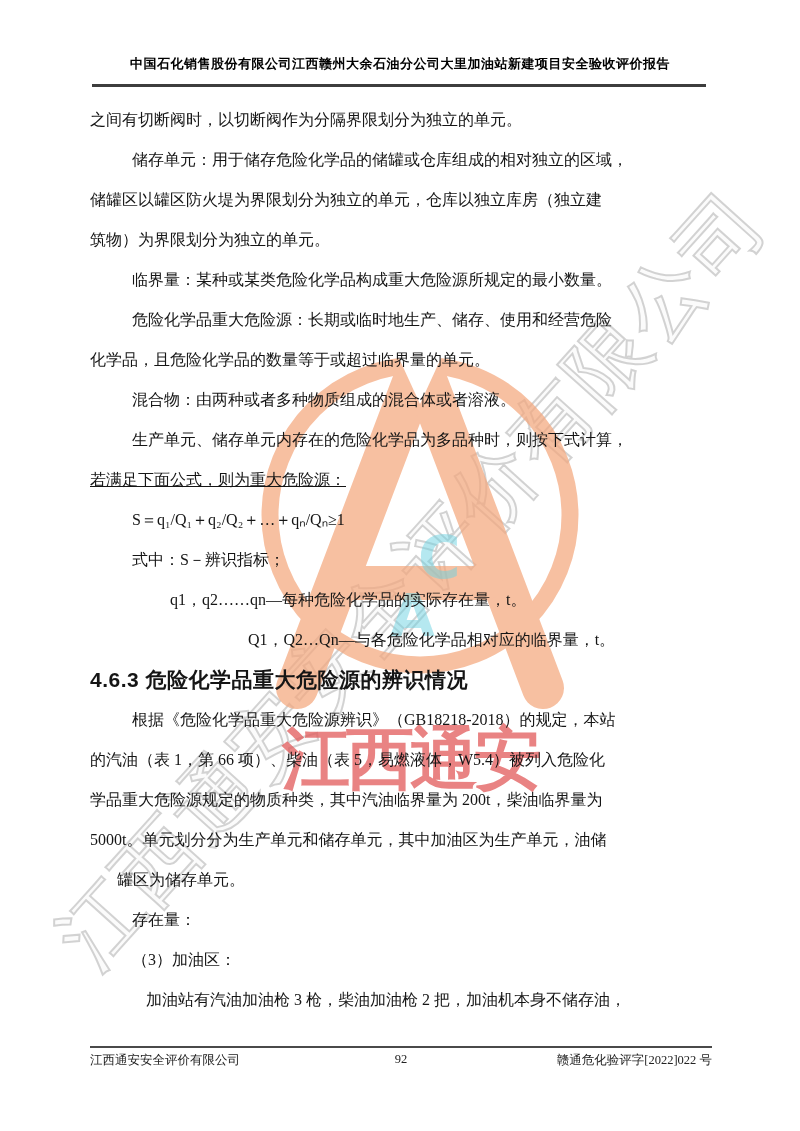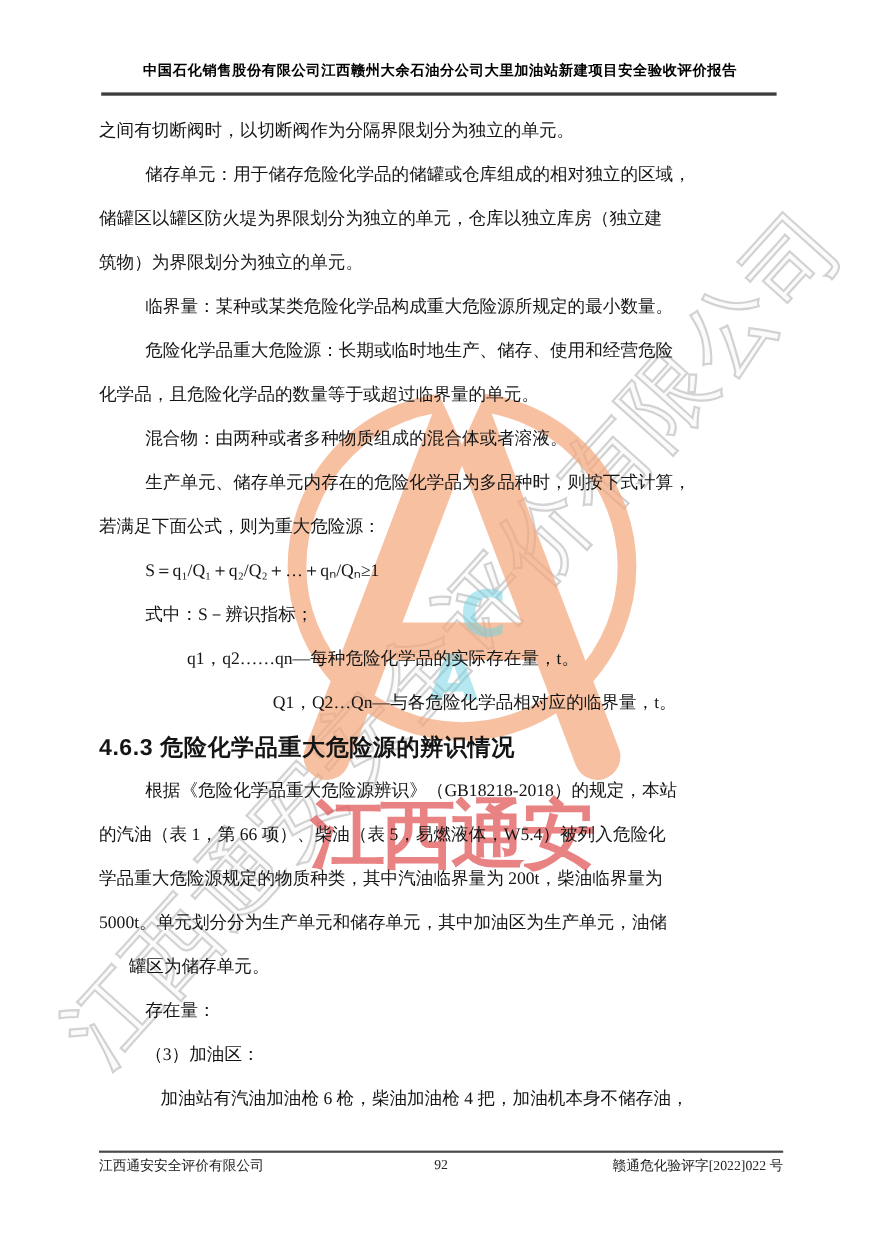--- a/index.html
+++ b/index.html
@@ -70,34 +70,34 @@
     <div class="body-text">
         <div class="line" style="padding-left: 0px;">之间有切断阀时，以切断阀作为分隔界限划分为独立的单元。</div>
         <div class="line" style="padding-left: 42px;">储存单元：用于储存危险化学品的储罐或仓库组成的相对独立的区域，</div>
         <div class="line" style="padding-left: 0px;">储罐区以罐区防火堤为界限划分为独立的单元，仓库以独立库房（独立建</div>
         <div class="line" style="padding-left: 0px;">筑物）为界限划分为独立的单元。</div>
         <div class="line" style="padding-left: 42px;">临界量：某种或某类危险化学品构成重大危险源所规定的最小数量。</div>
         <div class="line" style="padding-left: 42px;">危险化学品重大危险源：长期或临时地生产、储存、使用和经营危险</div>
         <div class="line" style="padding-left: 0px;">化学品，且危险化学品的数量等于或超过临界量的单元。</div>
         <div class="line" style="padding-left: 42px;">混合物：由两种或者多种物质组成的混合体或者溶液。</div>
         <div class="line" style="padding-left: 42px;">生产单元、储存单元内存在的危险化学品为多品种时，则按下式计算，</div>
-        <div class="line" style="padding-left: 0px;">若满足下面公式，则为重大危险源：</div>
+        <div class="line" style="padding-left: 0px; text-decoration: underline;">若满足下面公式，则为重大危险源：</div>
         <div class="line" style="padding-left: 42px;">S＝q₁/Q₁＋q₂/Q₂＋…＋qₙ/Qₙ≥1</div>
         <div class="line" style="padding-left: 42px;">式中：S－辨识指标；</div>
         <div class="line" style="padding-left: 80px;">q1，q2……qn—每种危险化学品的实际存在量，t。</div>
         <div class="line" style="padding-left: 158px;">Q1，Q2…Qn—与各危险化学品相对应的临界量，t。</div>
         <div class="line bold" style="padding-left: 0px;">4.6.3 危险化学品重大危险源的辨识情况</div>
         <div class="line" style="padding-left: 42px;">根据《危险化学品重大危险源辨识》（GB18218-2018）的规定，本站</div>
         <div class="line" style="padding-left: 0px;">的汽油（表 1，第 66 项）、柴油（表 5，易燃液体，W5.4）被列入危险化</div>
         <div class="line" style="padding-left: 0px;">学品重大危险源规定的物质种类，其中汽油临界量为 200t，柴油临界量为</div>
         <div class="line" style="padding-left: 0px;">5000t。单元划分分为生产单元和储存单元，其中加油区为生产单元，油储</div>
         <div class="line" style="padding-left: 0px; margin-left: 27px;">罐区为储存单元。</div>
         <div class="line" style="padding-left: 42px;">存在量：</div>
         <div class="line" style="padding-left: 42px;">（3）加油区：</div>
-        <div class="line" style="padding-left: 56px;">加油站有汽油加油枪 6 枪，柴油加油枪 4 把，加油机本身不储存油，</div>
+        <div class="line" style="padding-left: 56px;">加油站有汽油加油枪 3 枪，柴油加油枪 2 把，加油机本身不储存油，</div>
       </div>
 
     <div class="footer-rule"></div>
     <div class="footer">
       <span>江西通安安全评价有限公司</span>
       <span class="pg">92</span>
       <span class="right">赣通危化验评字[2022]022 号</span>
     </div>
   </div>
 

